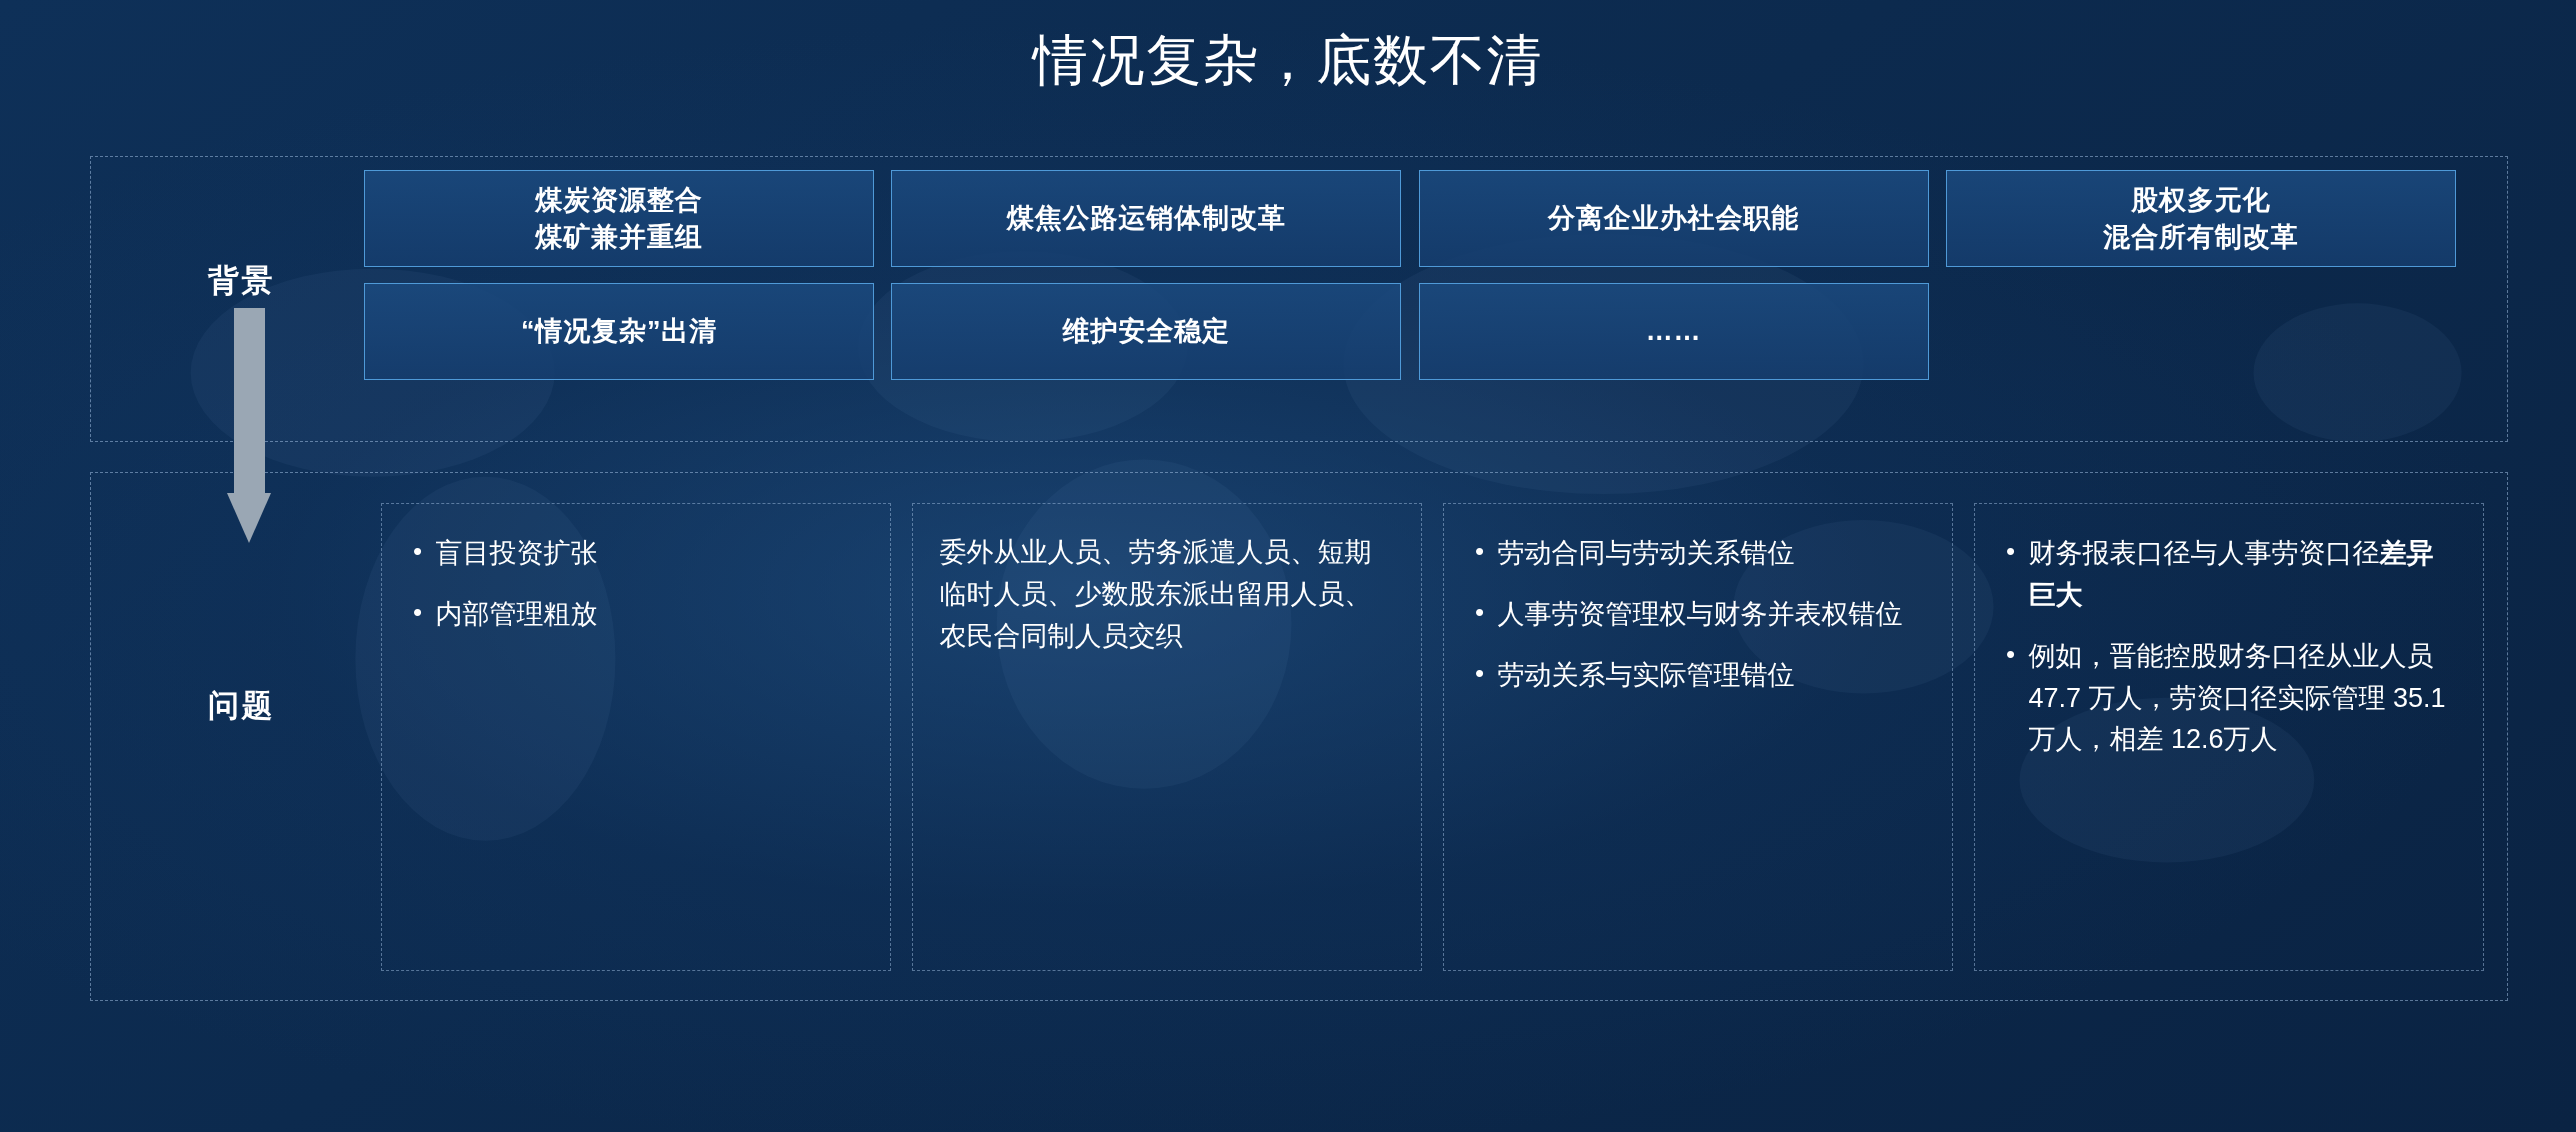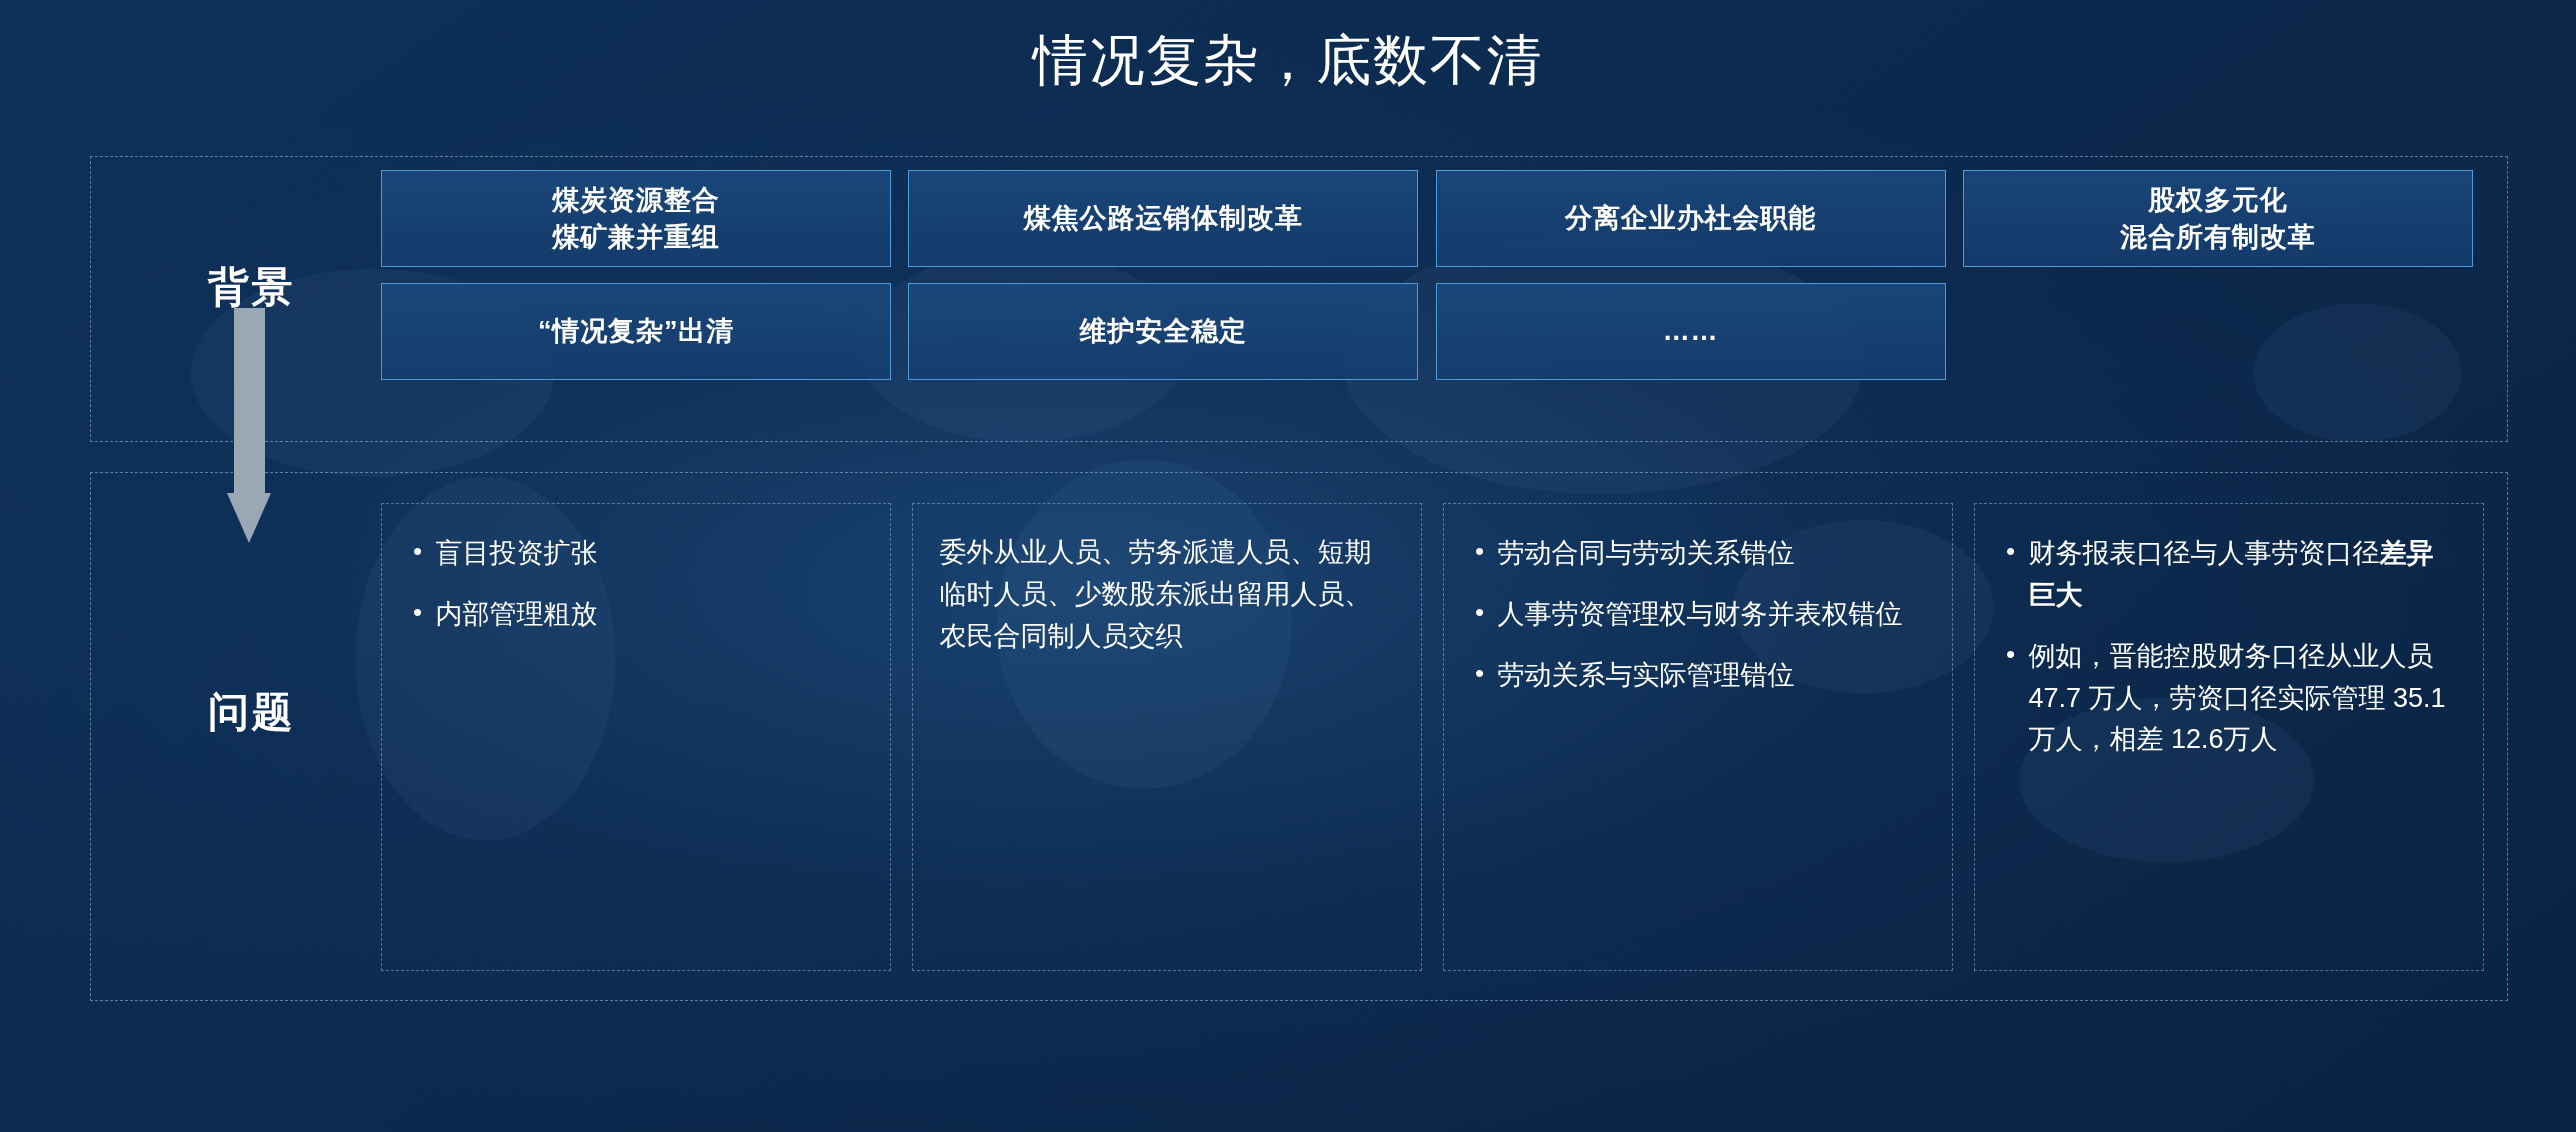--- a/index.html
+++ b/index.html
@@ -53,21 +53,21 @@
     height: 286px;
   }
   #problem-section {
     left: 90px;
     top: 472px;
     width: 2418px;
     height: 529px;
   }
   .side-label {
     position: absolute;
-    font-size: 41px;
+    font-size: 31px;
     font-weight: bold;
     color: #ffffff;
     letter-spacing: 2.6px;
   }
   #background-label { left: 208px; top: 260px; }
   #problem-label { left: 208px; top: 685px; }
 
   .arrow {
     position: absolute;
     left: 227px;
@@ -88,21 +88,21 @@
     left: 0;
     top: 185px;
     width: 0; height: 0;
     border-left: 22.5px solid transparent;
     border-right: 22.5px solid transparent;
     border-top: 50px solid #9aa7b4;
   }
 
   .bg-grid {
     position: absolute;
-    left: 381px;
+    left: 364px;
     top: 170px;
     width: 2106px;
     display: flex;
     flex-wrap: wrap;
     gap: 15.6px 17.3px;
   }
   .bg-card {
     width: 510px;
     height: 97px;
     border: 1.7px solid #4f9ad8;

